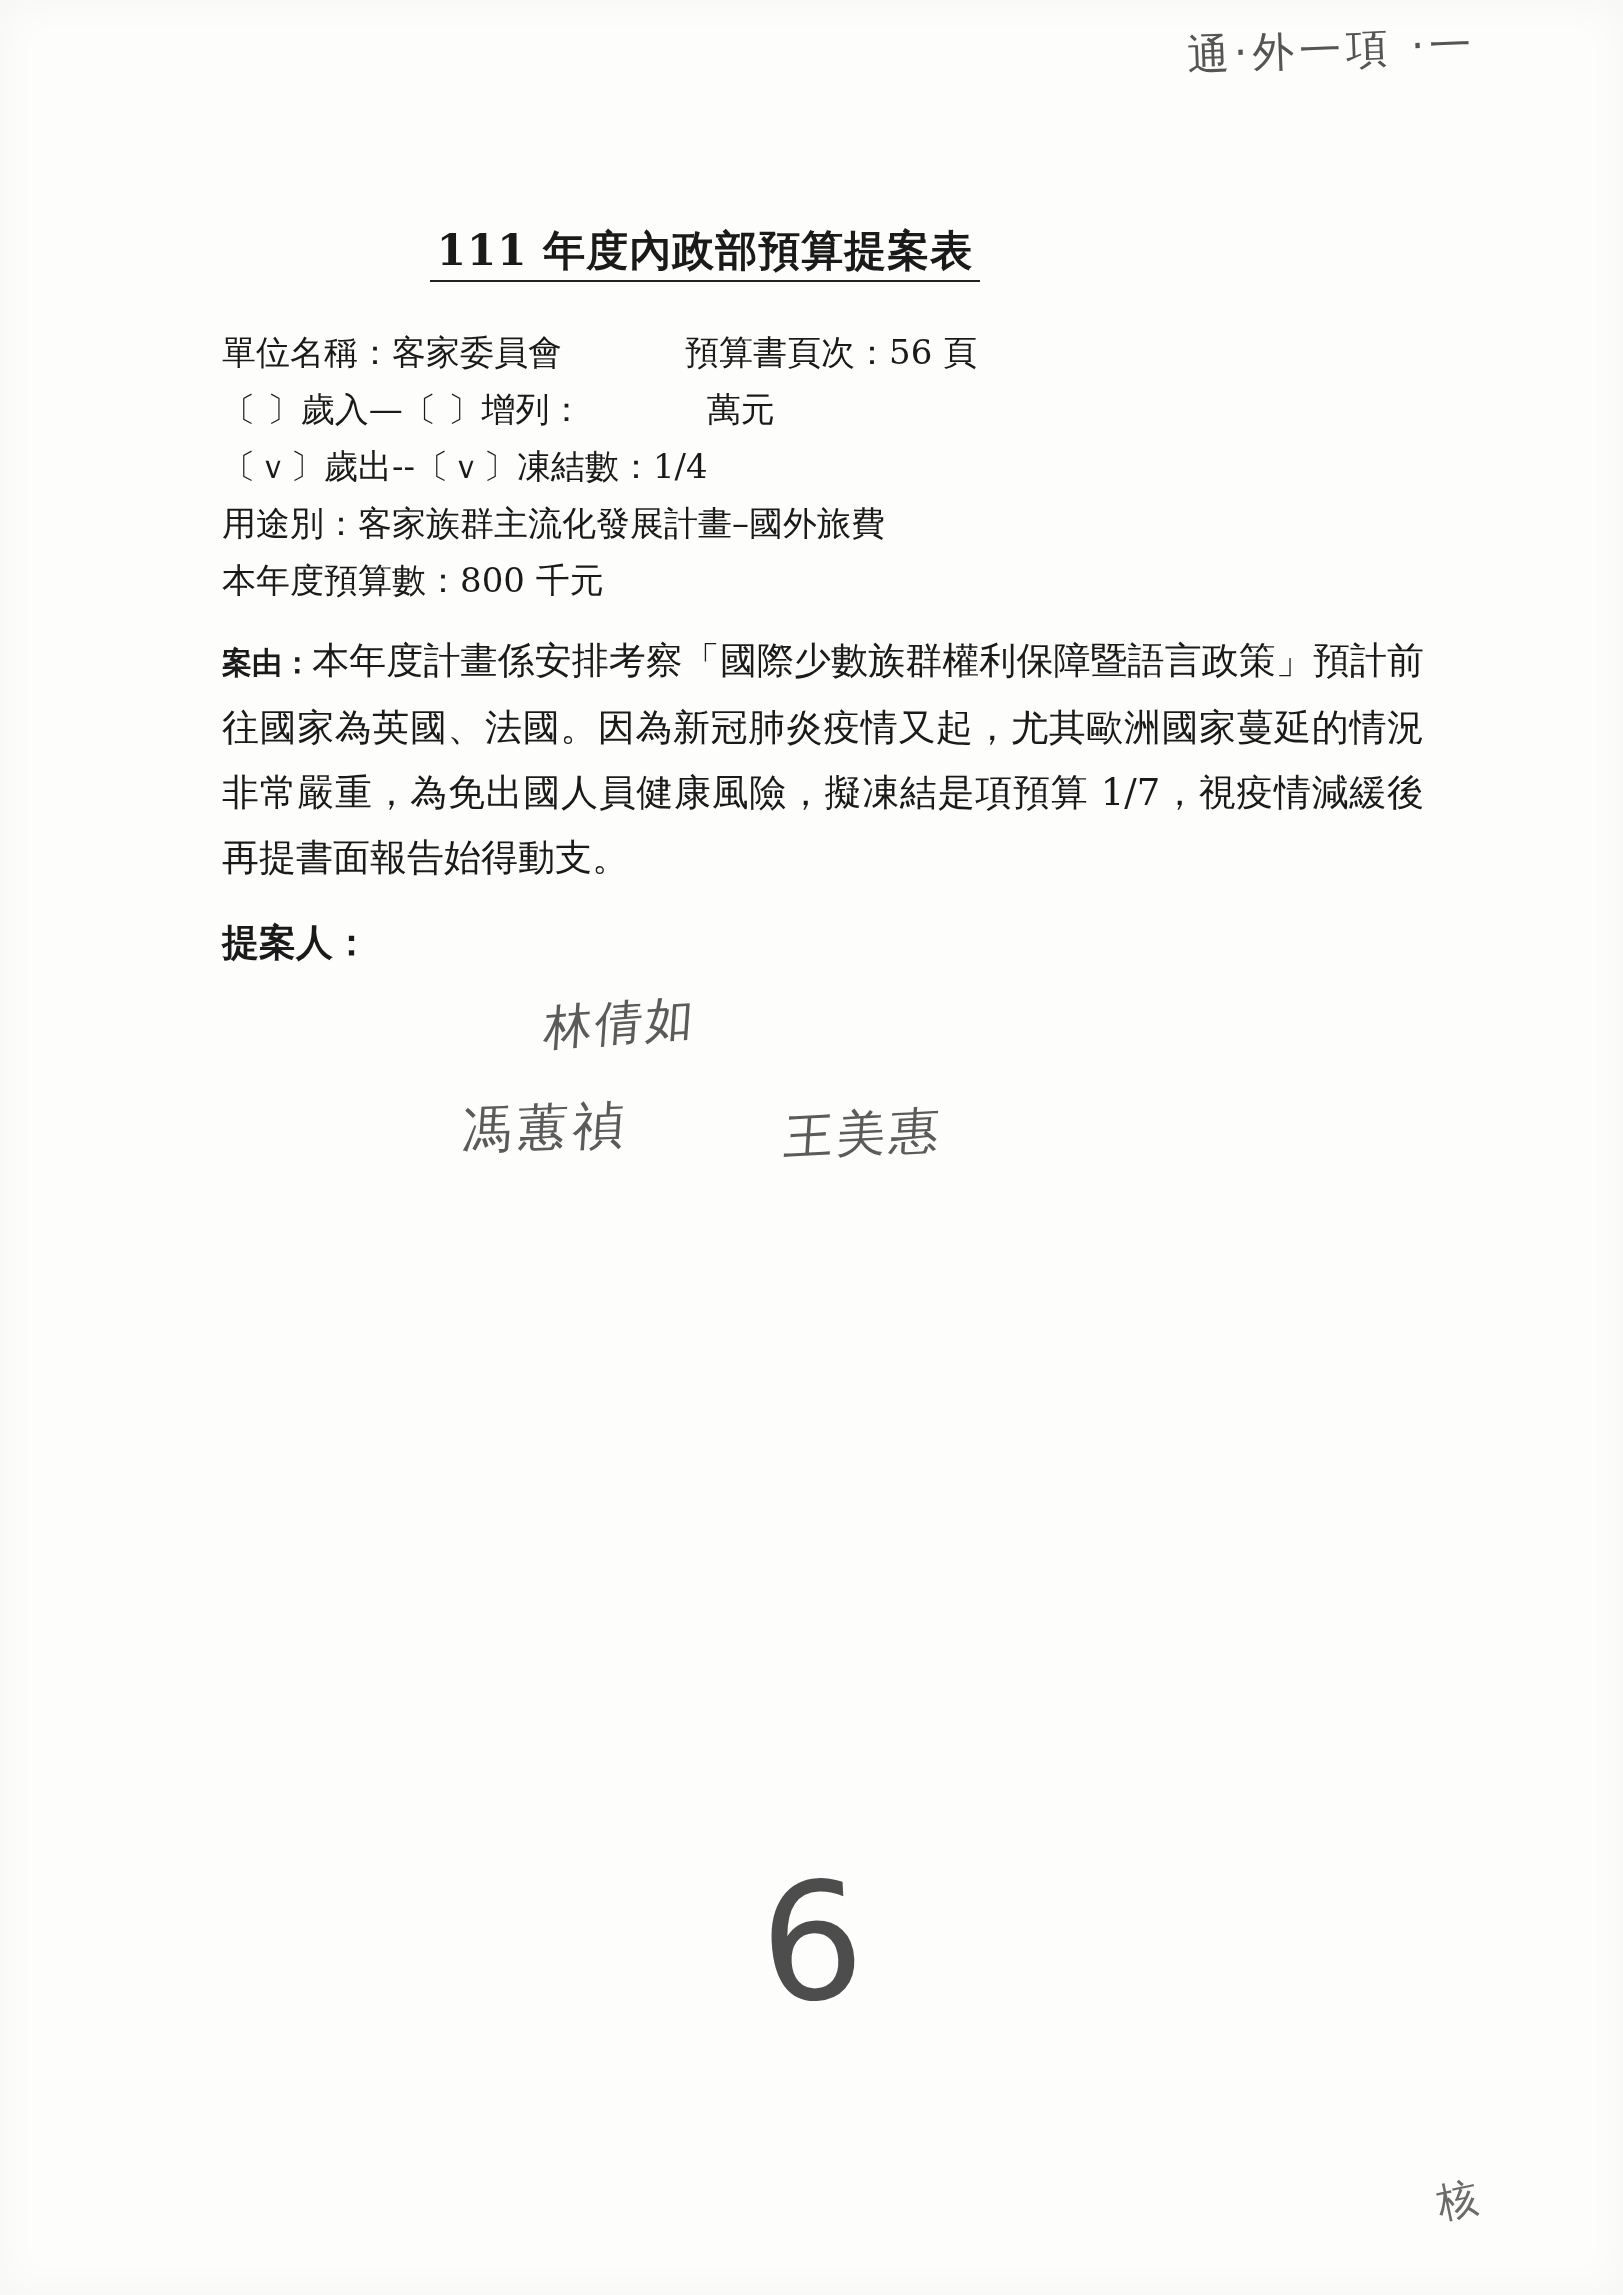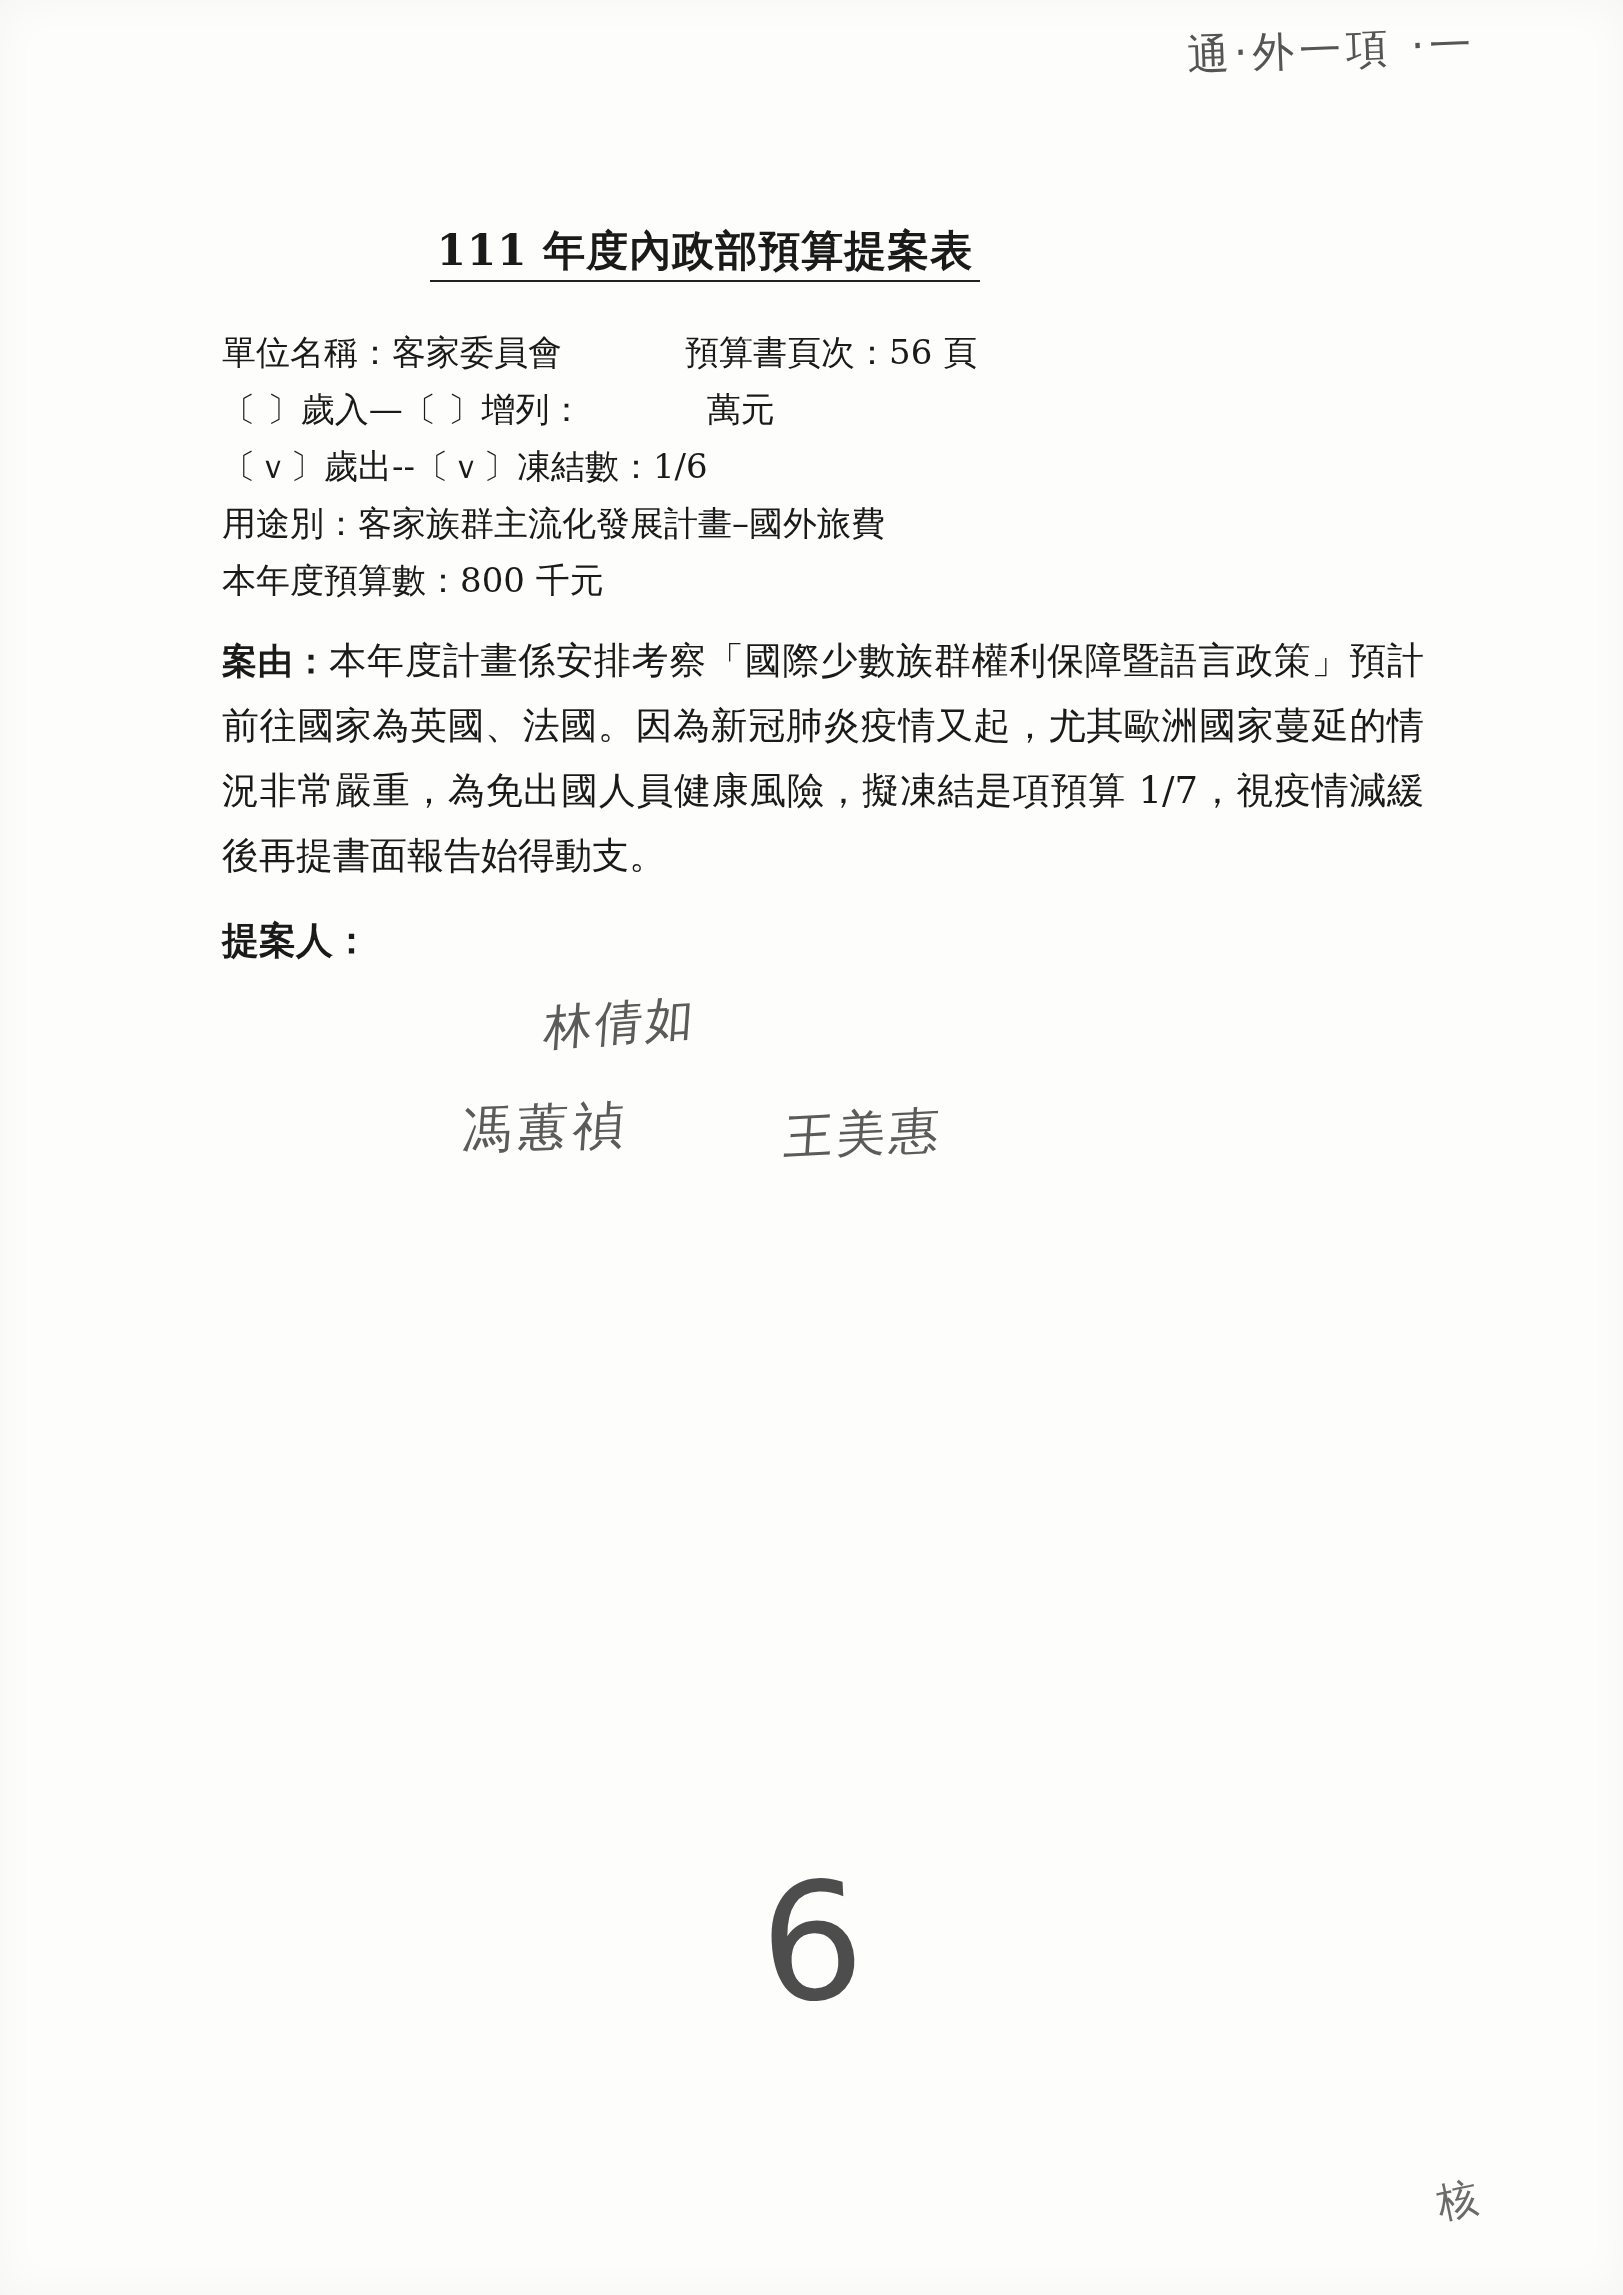--- a/index.html
+++ b/index.html
@@ -81,21 +81,21 @@
 
   .case-block {
     margin-top: 18.6px;
     font-size: 37px;
     line-height: 65px;
     text-align: justify;
     text-justify: inter-ideograph;
   }
   .case-block .case-lbl {
     font-weight: 700;
-    font-size: 35px;
+    font-size: 30px;
   }
 
   .proposer-row {
     margin-top: 28.4px;
     font-size: 37px;
     font-weight: 700;
   }
 
   
   .sig-area {
@@ -172,21 +172,21 @@
 
     <div class="row bold">
       <span class="lbl">單位名稱：</span><span class="val">客家委員會</span><span class="gap-lg"></span><span class="lbl">預算書頁次：</span><span class="val">56 頁</span>
     </div>
 
     <div class="row">
       <span class="lbl">〔 〕歲入—〔 〕增列：</span><span class="gap-lg"></span><span class="val">萬元</span>
     </div>
 
     <div class="row">
-      <span class="lbl">〔ｖ〕歲出--〔ｖ〕凍結數：</span><span class="val">1/6</span>
+      <span class="lbl">〔ｖ〕歲出--〔ｖ〕凍結數：</span><span class="val">1/4</span>
     </div>
 
     <div class="row">
       <span>用途別：</span><span>客家族群主流化發展計畫–國外旅費</span>
     </div>
 
     <div class="row">
       <span>本年度預算數：</span><span>800 千元</span>
     </div>
 

